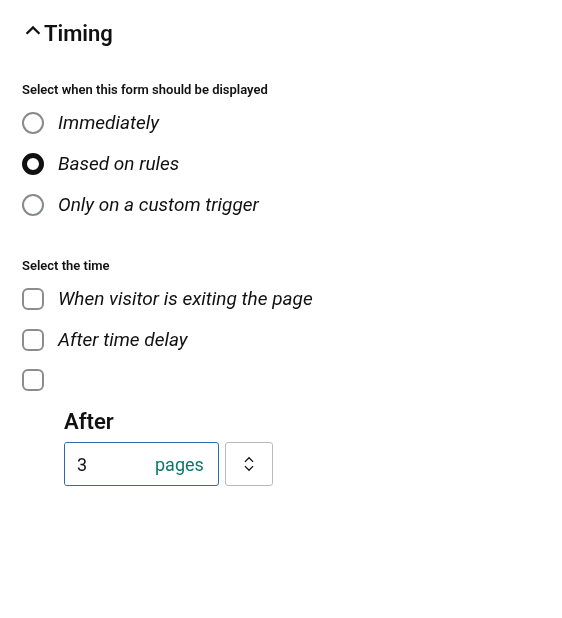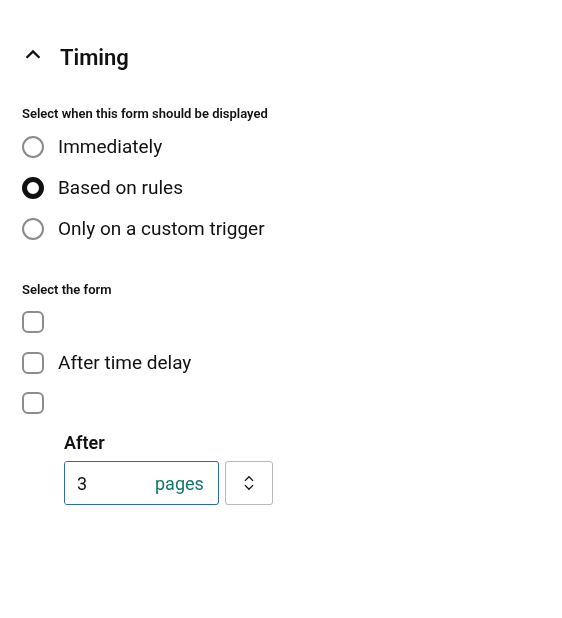--- a/index.html
+++ b/index.html
@@ -10,23 +10,22 @@
     body {
       font-family: -apple-system, BlinkMacSystemFont, "Segoe UI", Roboto, Helvetica, Arial, sans-serif;
       background: #ffffff;
       padding: 20px 22px;
       width: 562px;
       color: #111;
     }
     .header {
       display: flex;
       align-items: center;
-      gap: 16px;
+      gap: 0;
       margin-bottom: 36px;
-      margin-top: 24px;
     }
     .header-icon svg {
       width: 22px;
       height: 22px;
       stroke: #111;
       stroke-width: 2.5;
       fill: none;
     }
     .header-title {
       font-size: 22px;
@@ -55,20 +54,21 @@
       align-items: center;
       justify-content: center;
     }
     .radio.selected {
       border: 5.5px solid #111;
     }
     .opt-label {
       font-size: 19px;
       font-weight: 400;
       color: #111;
+      font-style: italic;
     }
     .section-gap {
       height: 24px;
     }
     .checkbox {
       width: 22px;
       height: 22px;
       border-radius: 6px;
       border: 2.5px solid #8a8c8e;
       flex-shrink: 0;
@@ -87,21 +87,21 @@
       height: 14px;
       stroke: #fff;
       stroke-width: 3;
       fill: none;
     }
     .sub-block {
       margin-left: 42px;
       margin-top: 6px;
     }
     .sub-label {
-      font-size: 18px;
+      font-size: 22px;
       font-weight: 600;
       margin-bottom: 8px;
       color: #111;
     }
     .number-input-wrap {
       display: inline-flex;
       align-items: stretch;
     }
     .number-box {
       display: inline-flex;
@@ -176,24 +176,25 @@
 
   <div class="option-row">
     <span class="radio"></span>
     <span class="opt-label">Only on a custom trigger</span>
   </div>
 </div>
 
 <div class="section-gap"></div>
 
 <div>
-  <div class="section-label">Select the form</div>
+  <div class="section-label">Select the time</div>
 
   <div class="option-row">
     <span class="checkbox"></span>
+    <span class="opt-label">When visitor is exiting the page</span>
   </div>
 
   <div class="option-row">
     <span class="checkbox"></span>
     <span class="opt-label">After time delay</span>
   </div>
 
   <div class="option-row">
     <span class="checkbox"></span>
   </div>

